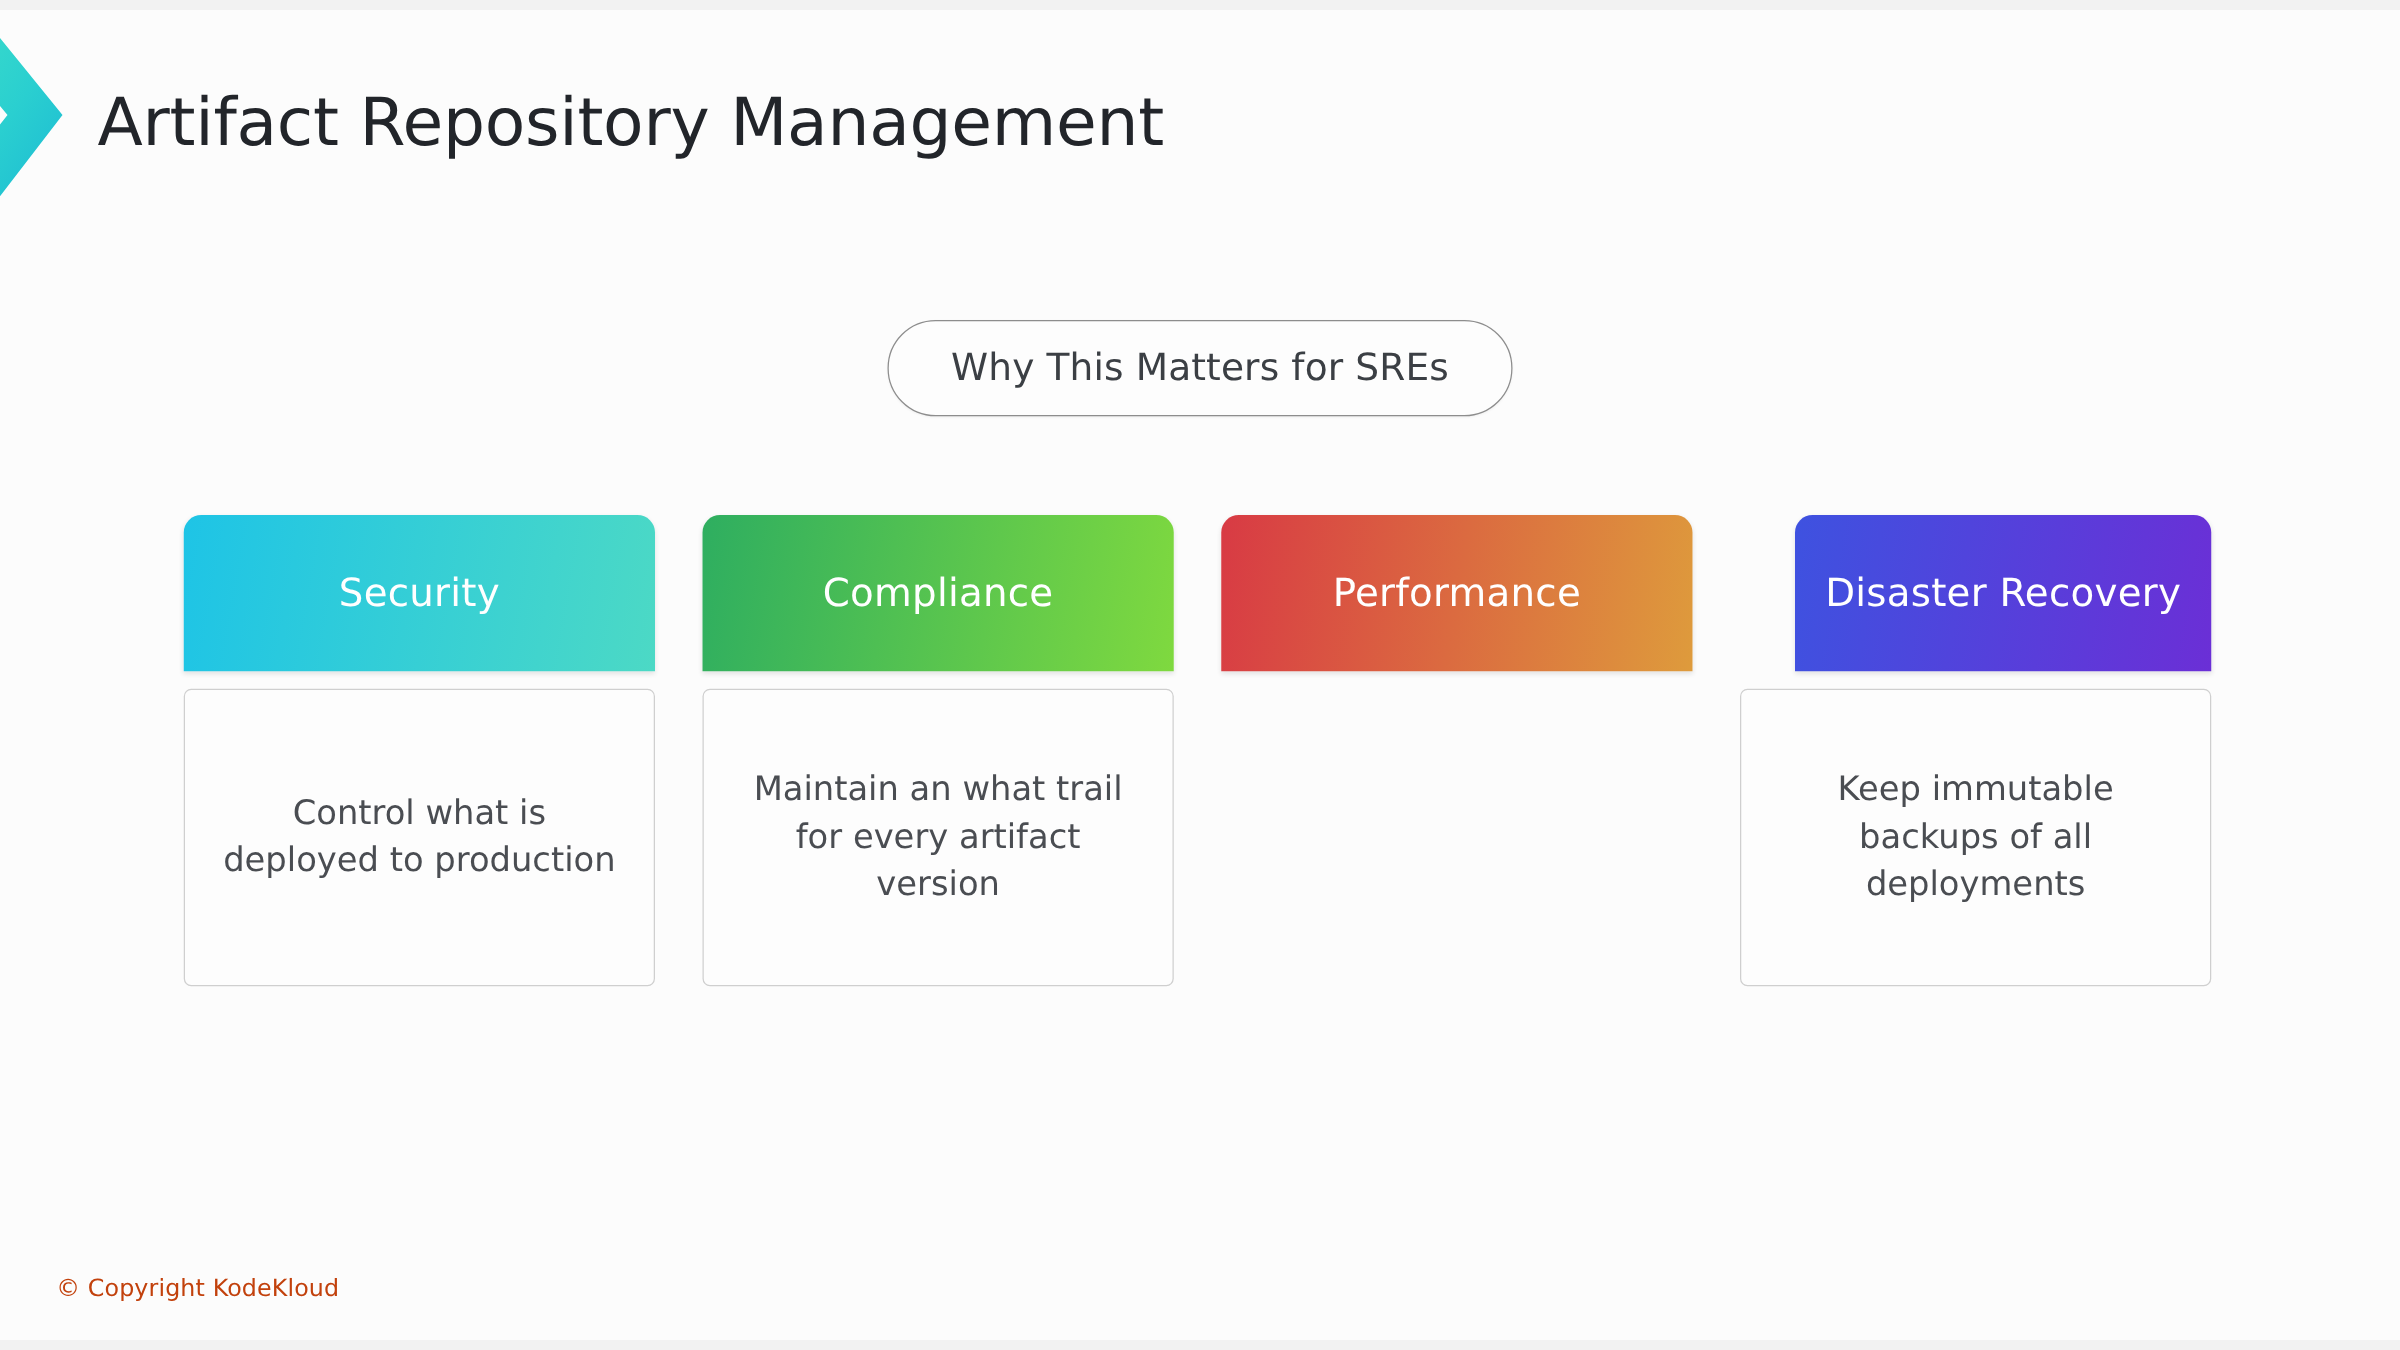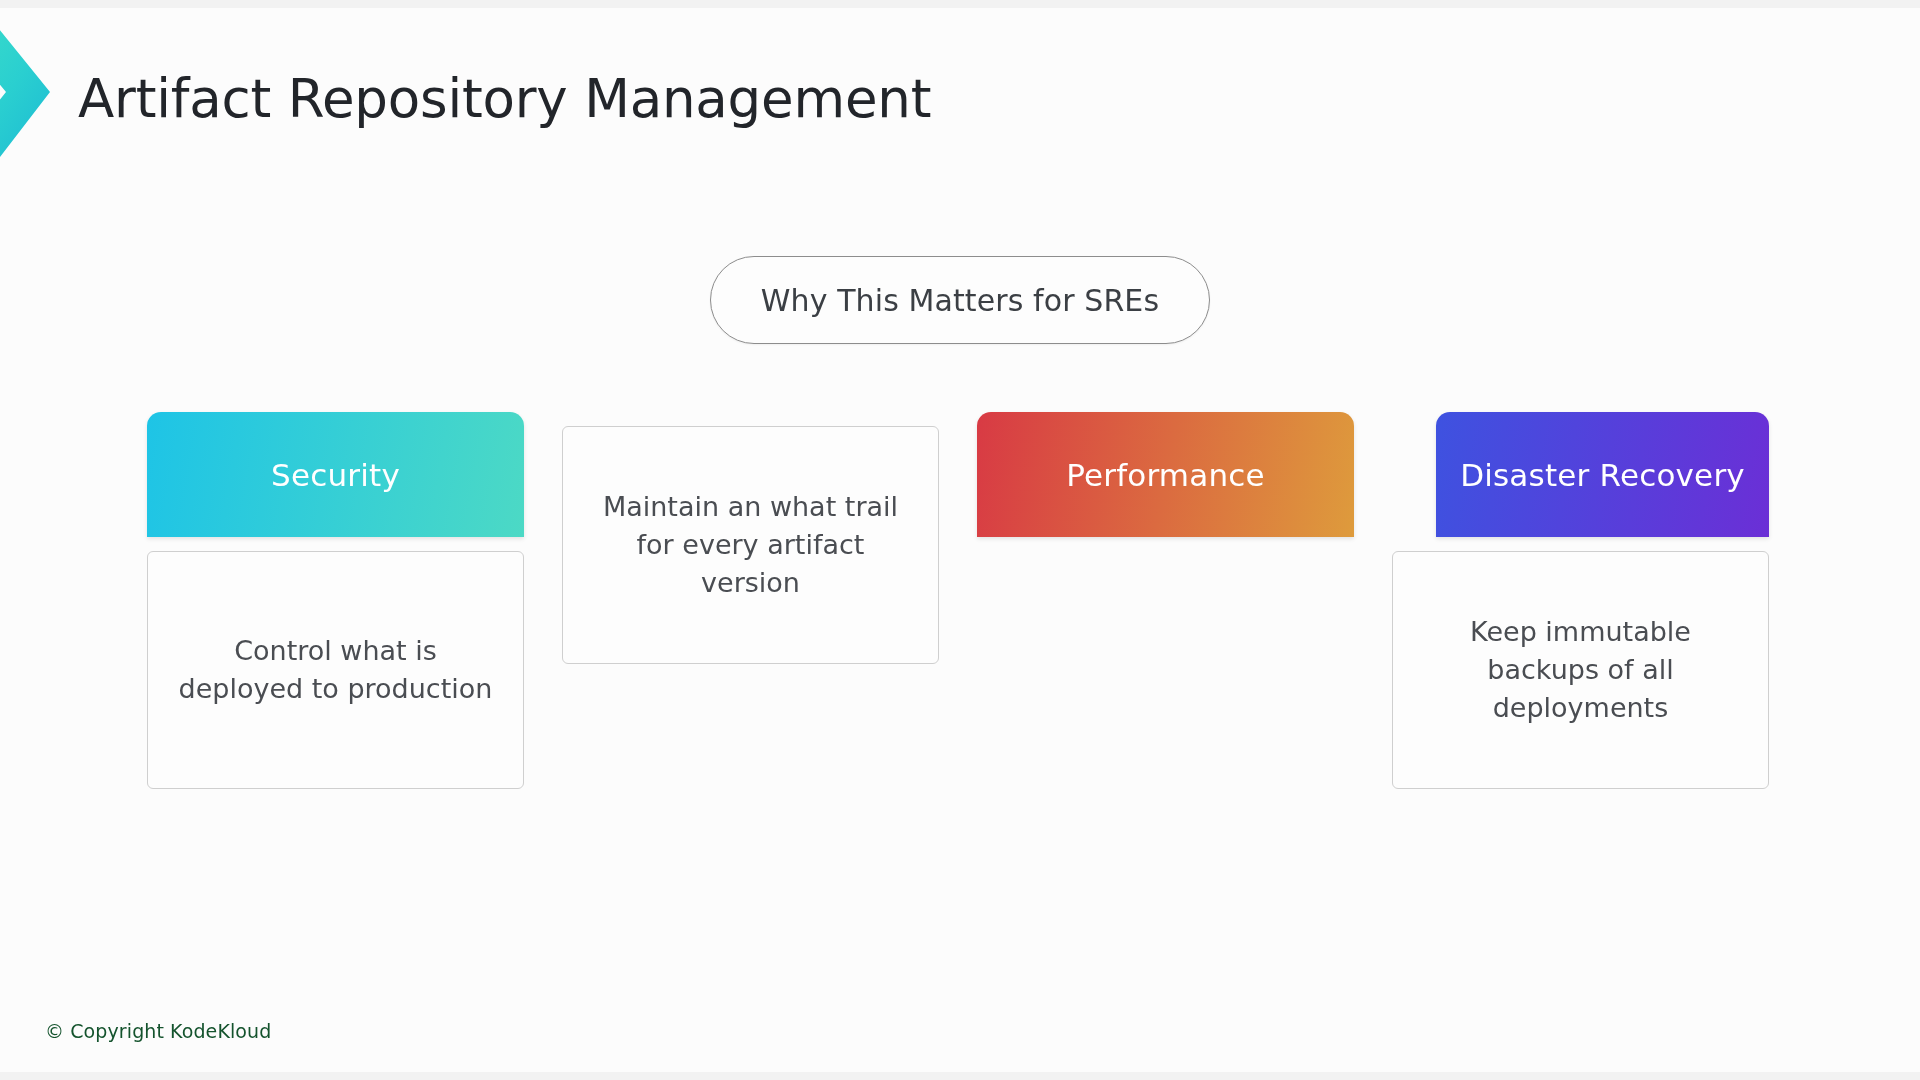--- a/index.html
+++ b/index.html
@@ -67,21 +67,21 @@
     left: 0;
     top: 256px;
     width: 1920px;
     display: flex;
     justify-content: center;
   }
   .pill {
     display: inline-flex;
     align-items: center;
     justify-content: center;
-    height: 88px;
+    height: 77px;
     padding: 0 50px;
     border: 1.6px solid #8d8d8d;
     border-radius: 999px;
     background: #fdfdfd;
     font-size: 30px;
     color: #3b3f44;
     letter-spacing: 0.1px;
     box-shadow: 0 1px 2px rgba(0,0,0,0.05);
     white-space: nowrap;
   }
@@ -134,21 +134,21 @@
     line-height: 1.42;
     color: #4a4d52;
   }
 
   
   .footer {
     position: absolute;
     left: 45px;
     bottom: 38px;
     font-size: 19px;
-    color: #14532d;
+    color: #c2410c;
     letter-spacing: 0.1px;
   }
 </style>
 </head>
 <body>
 
 <div class="slide" style="background: rgb(252, 252, 252); padding-left: 48px;">
 
   <div class="edge-top"></div>
 
@@ -172,20 +172,21 @@
   </div>
 
   <div class="cards">
 
     <div class="card">
       <div class="card-header" style="background: linear-gradient(100deg, rgb(30, 196, 230) 0%, rgb(76, 217, 197) 100%);">Security</div>
       <div class="card-body">Control what is deployed to production</div>
     </div>
 
     <div class="card">
+      <div class="card-header" style="background: linear-gradient(100deg, rgb(46, 174, 96) 0%, rgb(127, 217, 63) 100%);">Compliance</div>
       <div class="card-body">Maintain an what trail for every artifact version</div>
     </div>
 
     <div class="card">
       <div class="card-header" style="background: linear-gradient(100deg, rgb(216, 58, 68) 0%, rgb(222, 155, 60) 100%);">Performance</div>
     </div>
 
     <div class="card">
       <div class="card-header" style="background: linear-gradient(100deg, rgb(62, 82, 224) 0%, rgb(107, 47, 214) 100%); margin-left: 44px;">Disaster Recovery</div>
       <div class="card-body">Keep immutable backups of all deployments</div>

